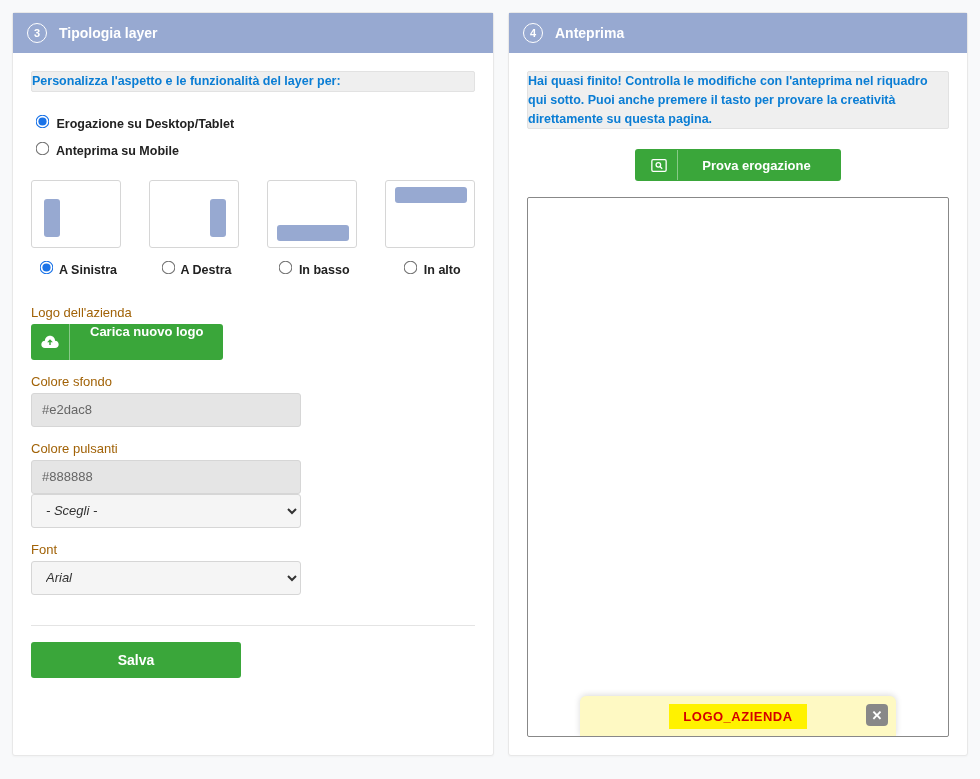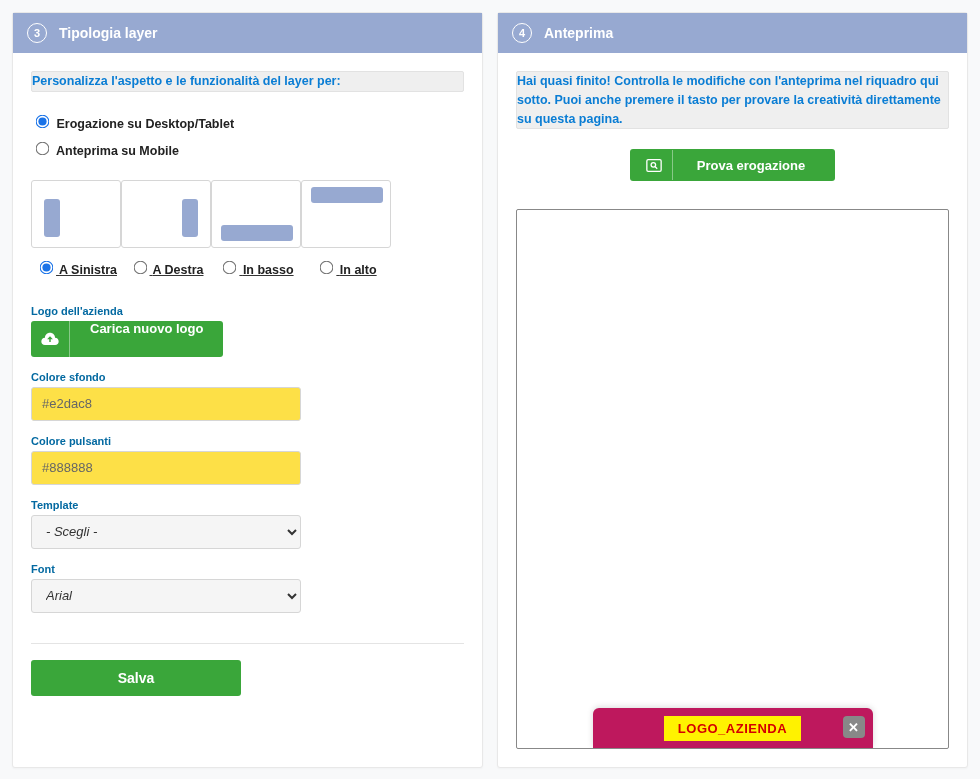--- a/index.html
+++ b/index.html
@@ -31,69 +31,69 @@
       font-size: 11px; font-weight: bold;
     }
     .panel-body { padding: 18px; }
     .info-box {
       background: #efefef; border: 1px solid #e2e2e2; border-radius: 2px;
       padding: 0; margin: 0 0 20px 0;
       color: #0a7dd4; font-weight: bold; font-size: 12.5px; line-height: 1.5;
     }
     .radio-row { margin: 8px 0; font-weight: bold; font-size: 12.5px; display: block; color:#222;}
     .radio-row input { margin-right: 4px; transform: scale(1.05); accent-color: #1a73e8;}
-    .position-options { display: flex; margin: 22px 0 28px 0; text-decoration: underline; }
+    .position-options { display: flex; gap: 28px; margin: 22px 0 28px 0; }
     .pos-item { text-align: center; }
     .pos-box {
       width: 90px; height: 68px; border: 1px solid #d6d6d6; border-radius: 3px;
       background: #fff; position: relative; margin: 0 auto 10px auto;
     }
     .pos-shape { background: #97a9d1; position: absolute; border-radius: 3px; }
     .pos-left .pos-shape { width: 16px; height: 38px; left: 12px; top: 18px; }
     .pos-right .pos-shape { width: 16px; height: 38px; right: 12px; top: 18px; }
     .pos-top .pos-shape { width: 72px; height: 16px; left: 9px; top: 6px; }
     .pos-bottom .pos-shape { width: 72px; height: 16px; left: 9px; bottom: 6px; }
     .pos-label { font-size: 12.5px; font-weight: bold; color:#222;}
     .pos-label input { margin-right: 3px; transform: scale(1.05); accent-color:#1a73e8;}
-    .field-label { font-weight: bold; font-size: 11px; margin: 14px 0 4px 0; color:#0369a1;}
+    .field-label { font-weight: normal; font-size: 13px; margin: 14px 0 4px 0; color:#a16207;}
     .field-note { font-style: italic; font-size: 12px; color: #666; margin-bottom: 6px; }
     .btn {
       display: inline-flex; align-items: flex-start;
       color: #fff; border: none; border-radius: 3px;
       padding: 0; font-size: 13px; font-weight: 600; cursor: pointer;
       height: 36px;
     }
     .btn-green { background: #3aa63a; }
     .btn-icon { display: inline-flex; align-items: center; justify-content: center; height: 100%; padding: 0 10px; border-right: 1px solid rgba(255,255,255,0.4); }
     .btn-text { padding: 0 20px; }
     .input-text {
-      width: 270px; height: 34px; background: #fde047; border: 1px solid #d6d6d6;
+      width: 270px; height: 34px; background: #e5e5e5; border: 1px solid #d6d6d6;
       border-radius: 3px; padding: 0 10px; font-size: 13px; color: #666;
     }
     select.input-text { background: #f5f5f5; color: #333; font-style: italic; }
     hr.sep { border: none; border-top: 1px solid #e4e4e4; margin: 30px 0 16px 0; }
     .btn-save {
       width: 210px; height: 36px; background: #3aa63a; color: #fff;
       border: none; border-radius: 3px; font-size: 14px; font-weight: 600; cursor: pointer;
     }
-    .preview-button-wrap { text-align: center; margin-bottom: 28px; }
+    .preview-button-wrap { text-align: center; margin-bottom: 16px; }
     .btn-preview {
       display: inline-flex; align-items: center; background: #3aa63a;
       color: #fff; border: none; border-radius: 3px; height: 32px;
       font-size: 13px; font-weight: 600; cursor: pointer;
     }
     .btn-preview .btn-icon { border-right: 1px solid rgba(255,255,255,0.4); padding: 0 10px; }
     .btn-preview .btn-text { padding: 0 24px; }
     .preview-frame {
       width: 100%; height: 540px; border: 1px solid #888; border-radius: 2px;
       position: relative; overflow: hidden; background: #fff;
     }
     .preview-bottom-bar {
       position: absolute; bottom: 0; left: 50%; transform: translateX(-50%);
-      width: 280px; height: 40px; background: #be185d;
+      width: 316px; height: 40px; background: #fef9c3;
       border-radius: 6px 6px 0 0; display: flex; align-items: center; justify-content: center;
       box-shadow: 0 -1px 6px rgba(0,0,0,0.15);
     }
     .logo-badge {
       background: #fff200; color: #d40000; font-weight: bold;
       padding: 5px 14px; font-size: 13px; letter-spacing: 0.5px;
     }
     .close-btn {
       position: absolute; right: 8px; top: 8px;
       width: 22px; height: 22px; border-radius: 4px; background: #888;
@@ -171,21 +171,20 @@
         </span>
         <span class="btn-text">Carica nuovo logo</span>
       </button>
 
       <div class="field-label">Colore sfondo</div>
       <input class="input-text" type="text" readonly="" value="#e2dac8" style="">
 
       <div class="field-label">Colore pulsanti</div>
       <input class="input-text" type="text" readonly="" value="#888888" style="">
 
-      <div class="field-label">Template</div>
       <select class="input-text">
         <option>- Scegli -</option>
       </select>
 
       <div class="field-label">Font</div>
       <select class="input-text">
         <option>Arial</option>
       </select>
 
       <hr class="sep">

